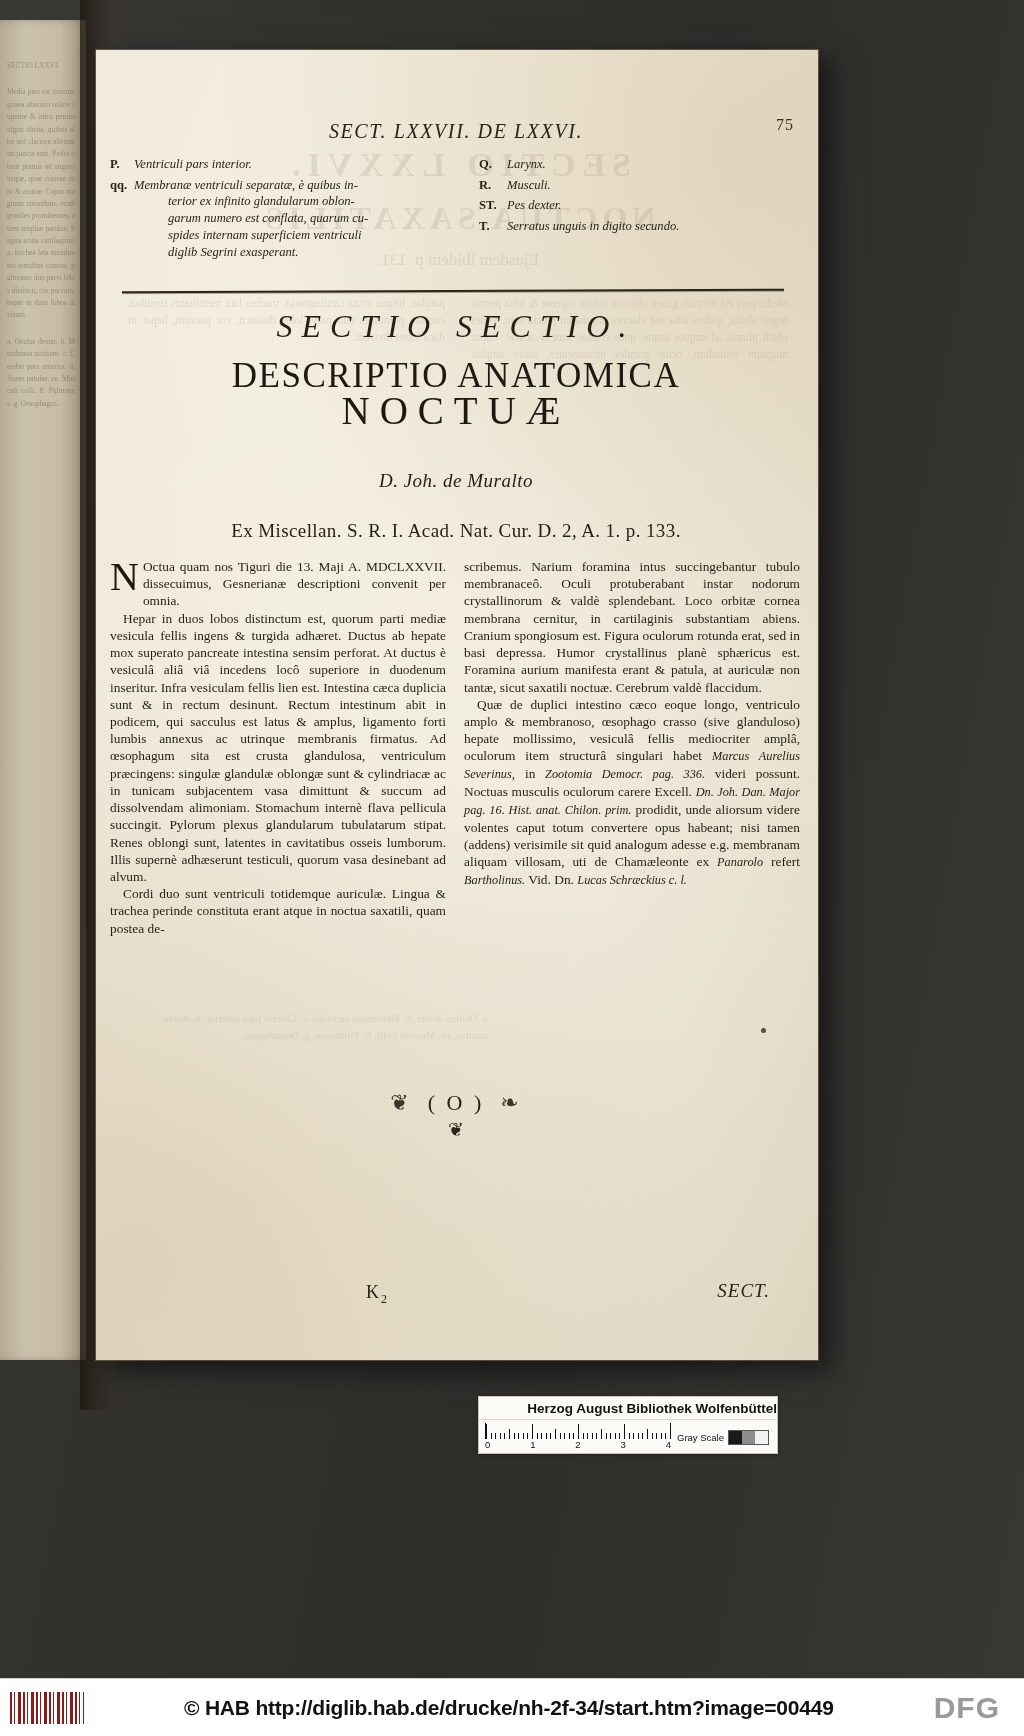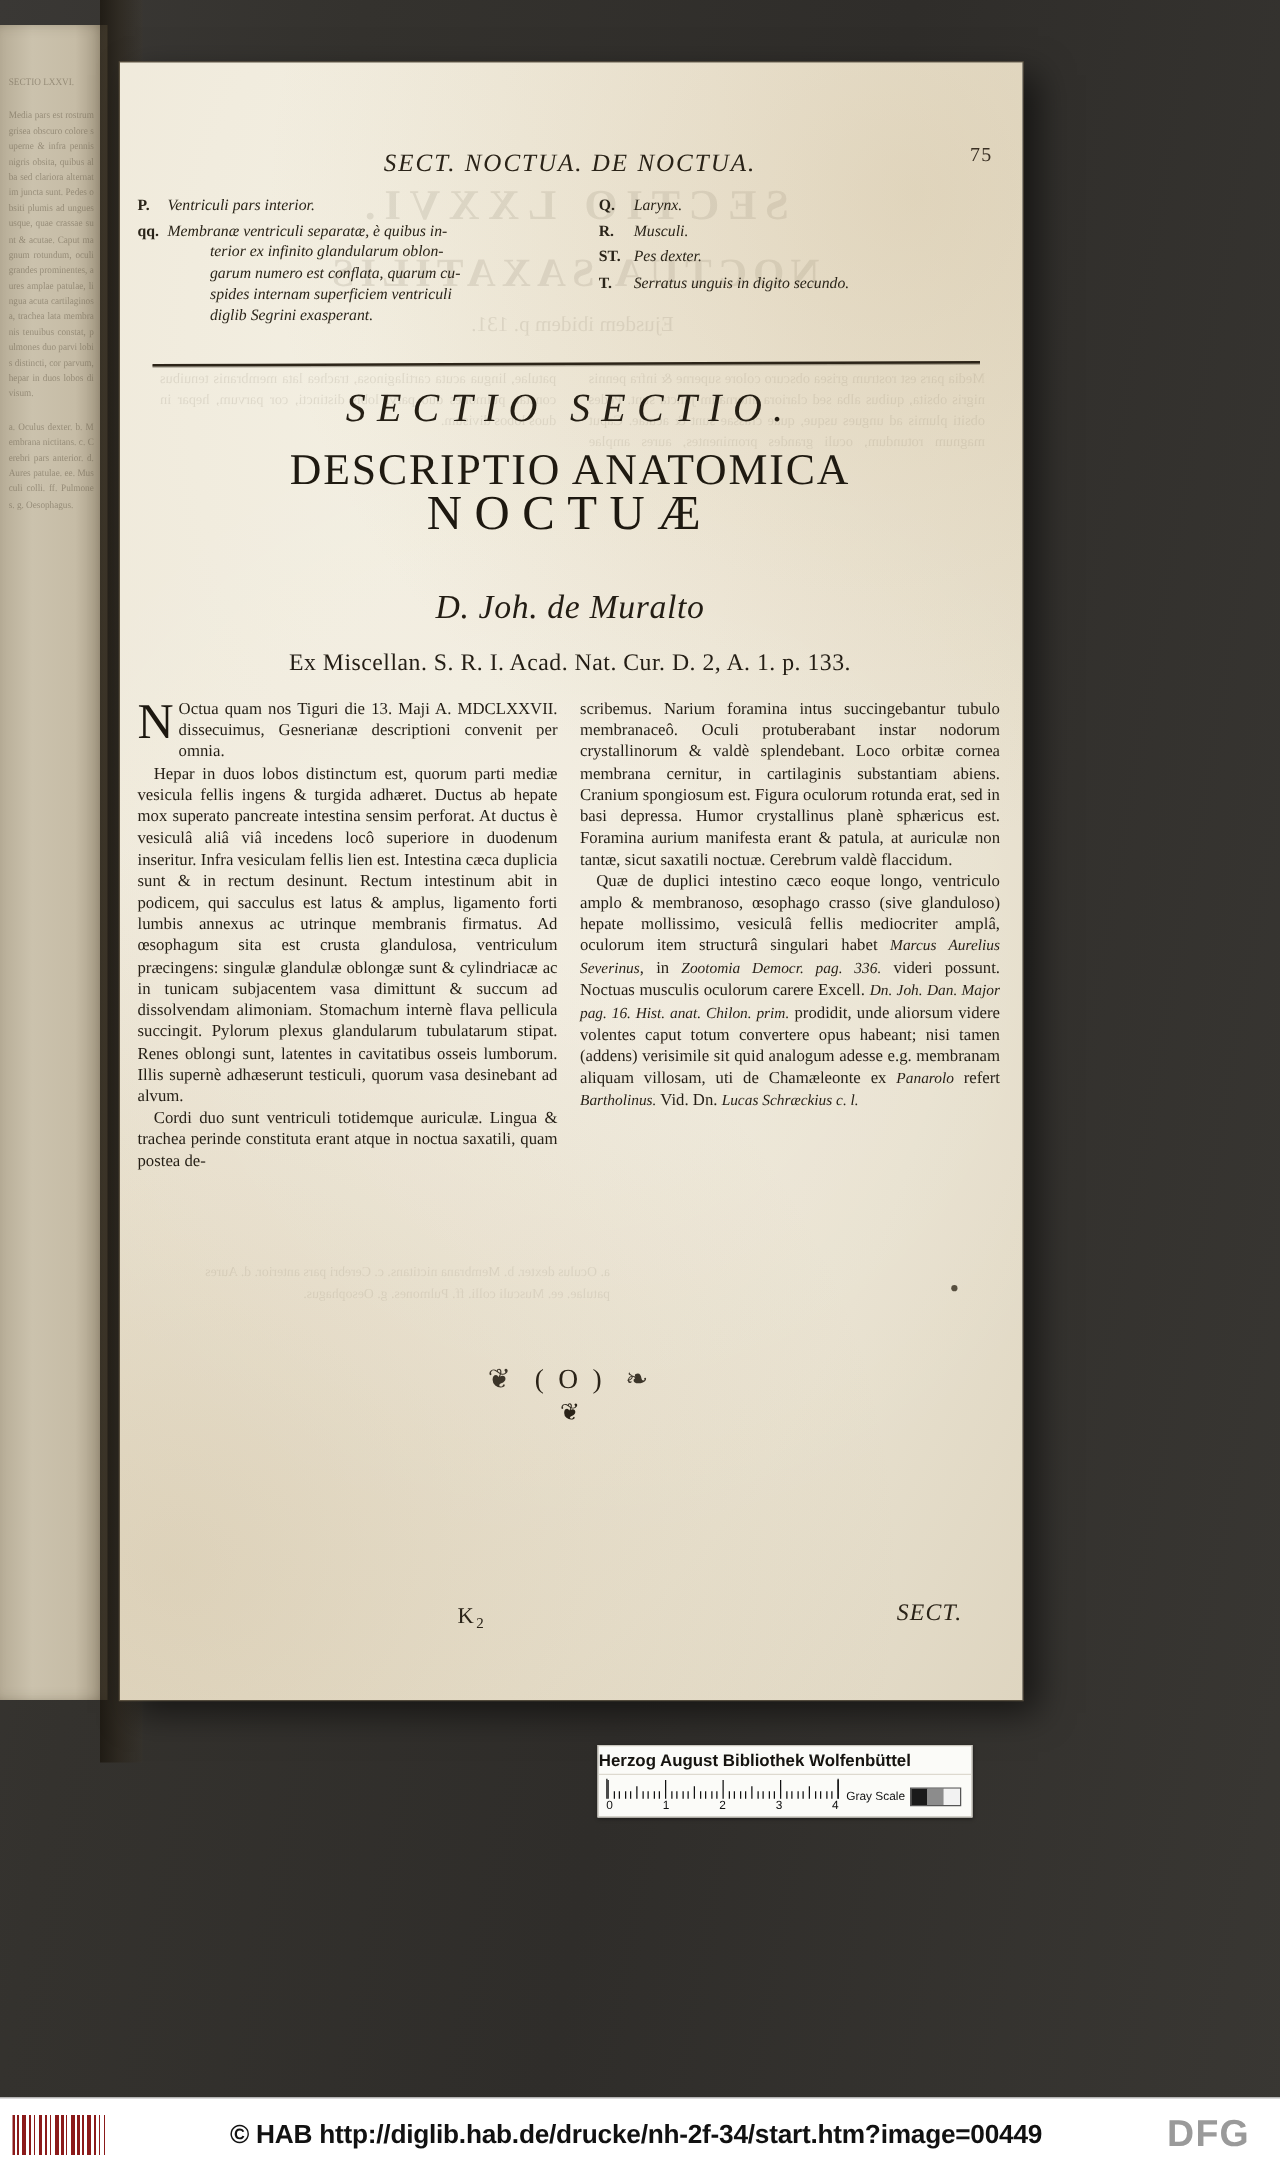--- a/index.html
+++ b/index.html
@@ -211,21 +211,21 @@
     font-size: 39px;
     letter-spacing: 10px;
     color: #1d1810;
   }
   .h-author {
     position: absolute;
     left: 40px; top: 420px;
     width: 640px;
     text-align: center;
     font-style: italic;
-    font-size: 27px;
+    font-size: 19px;
     letter-spacing: .5px;
     color: #231d14;
   }
   .h-source {
     position: absolute;
     left: 40px; top: 470px;
     width: 640px;
     text-align: center;
     font-size: 19px;
     letter-spacing: .4px;
@@ -300,21 +300,21 @@
   .target {
     position: absolute;
     left: 478px; top: 1396px;
     width: 300px;
     background: #fbfbf8;
     border: 1px solid #c9c6bd;
     box-shadow: 0 1px 3px rgba(0,0,0,.4);
     font-family: "Liberation Sans", sans-serif;
   }
   .target-title {
-    text-align: left;
+    text-align: right;
     font-size: 13.5px;
     font-weight: bold;
     color: #15130f;
     padding: 4px 0 3px;
   }
   .target-bar {
     display: flex;
     align-items: stretch;
     border-top: 1px solid #ddd9cf;
     padding: 3px 6px 2px;
@@ -425,21 +425,21 @@
     <div class="showthrough">
       <div class="st-title">SECTIO LXXVI.</div>
       <div class="st-title2">NOCTUA SAXATILIS</div>
       <div class="st-sub">Ejusdem ibidem p. 131.</div>
       <div class="st-cols">Media pars est rostrum grisea obscuro colore superne &amp; infra pennis nigris obsita, quibus alba sed clariora alternatim juncta sunt. Pedes obsiti plumis ad ungues usque, quae crassae sunt &amp; acutae. Caput magnum rotundum, oculi grandes prominentes, aures amplae patulae, lingua acuta cartilaginosa, trachea lata membranis tenuibus constat, pulmones duo parvi lobis distincti, cor parvum, hepar in duos lobos divisum.</div>
       <div class="st-bot">a. Oculus dexter. b. Membrana nictitans. c. Cerebri pars anterior. d. Aures patulae. ee. Musculi colli. ff. Pulmones. g. Oesophagus.</div>
     </div>
 
     <div class="content">
 
-      <div class="runhead">SECT. NOCTUA. DE NOCTUA.</div>
+      <div class="runhead">SECT. LXXVII. DE LXXVI.</div>
       <div class="folio">75</div>
 
       <div class="legend">
         <div class="legend-col">
 
           <div class="legend-row">
             <span class="legend-key">P.</span>
             <span class="legend-text">Ventriculi pars interior.</span>
           </div>
 

